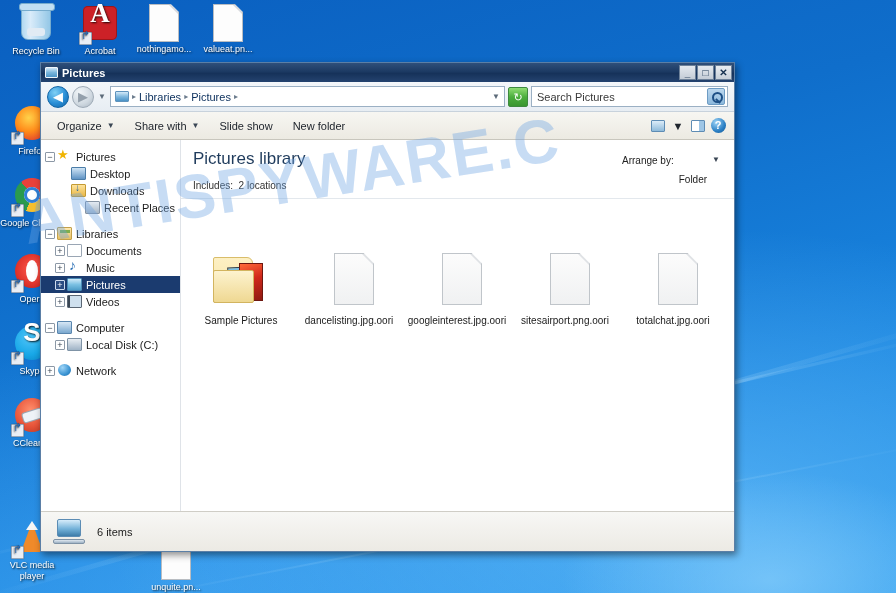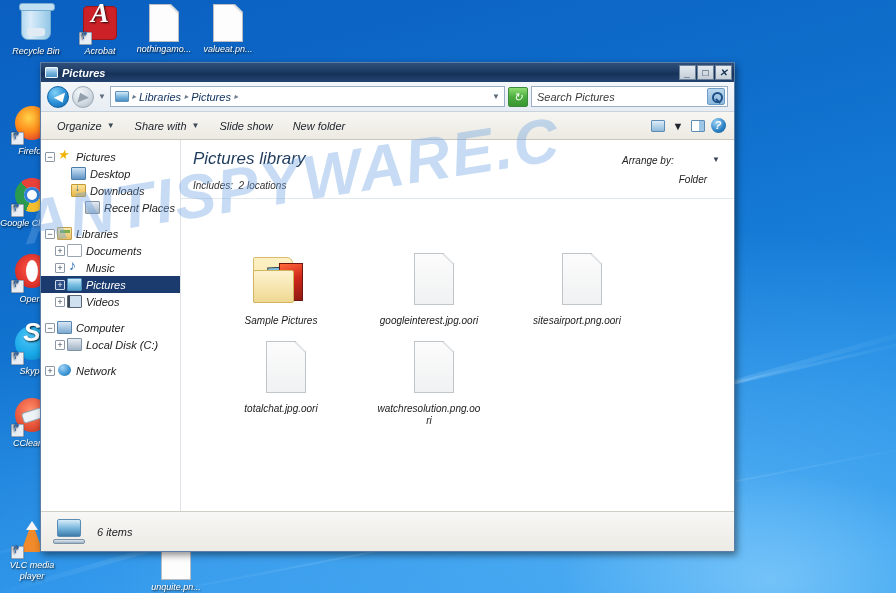--- a/index.html
+++ b/index.html
@@ -9,21 +9,20 @@
   }
 
   
   #desktop {
     position: relative; width: 896px; height: 593px;
     background:
       radial-gradient(ellipse 120% 90% at 78% 88%, rgba(120,200,255,0.55) 0%, rgba(120,200,255,0) 55%),
       radial-gradient(ellipse 100% 70% at 20% 100%, rgba(90,180,250,0.45) 0%, rgba(90,180,250,0) 60%),
       linear-gradient(165deg, #0a5fc0 0%, #0f6ecb 35%, #1a86e0 70%, #2596ea 100%);
     overflow: hidden;
-    font-style: italic;
   }
   .ray {
     position: absolute; background: linear-gradient(90deg, rgba(255,255,255,0) 0%, rgba(190,230,255,0.55) 50%, rgba(255,255,255,0) 100%);
     transform-origin: left center; pointer-events: none;
   }
   #ray1 { left: -40px; top: 560px; width: 1000px; height: 3px; transform: rotate(-13deg); }
   #ray2 { left: -20px; top: 596px; width: 1000px; height: 5px; transform: rotate(-16deg); opacity: .75;}
   #ray3 { left: 120px; top: 600px; width: 840px; height: 2px; transform: rotate(-11deg); opacity: .5;}
   #glow {
     position: absolute; left: 560px; top: 470px; width: 420px; height: 220px;
@@ -251,21 +250,21 @@
   #libtitle { font-size: 17px; color: #1f3b5c; font-weight: normal; line-height: 20px; }
   #libsub { font-size: 10px; color: #333; margin-top: 11px; }
   .lh-right { display: flex; gap: 5px; font-size: 10px; color: #222; padding-top: 6px; }
   .lh-right .arr { font-size: 8px; color:#3a4654; }
   .arrangeval { cursor: pointer; margin-top: 19px; }
 
   #filearea { flex: 1; overflow: auto; padding: 10px 6px 6px 6px; position: relative; }
   #filegrid { display: flex; flex-wrap: wrap; align-content: flex-start; }
   .fileitem {
     width: 108px; padding: 4px 2px 6px; text-align: center; cursor: default;
-    display: flex; flex-direction: column; align-items: center; margin-left: 40px;
+    display: flex; flex-direction: column; align-items: center;
   }
   .ficon { width: 64px; height: 62px; position: relative; margin-bottom: 4px; }
   .fname { font-size: 10px; line-height: 12px; color: #1a1a1a; word-break: break-all; }
 
   
   .folder-pics { position: absolute; left: 4px; top: 8px; width: 56px; height: 46px; }
   .folder-pics .back {
     position: absolute; left: 0; top: 0; width: 40px; height: 46px;
     background: linear-gradient(180deg,#fdf0c4 0%, #f6e4a5 100%);
     border: 1px solid #d9bd6a; border-radius: 2px 6px 2px 2px;
@@ -569,20 +568,26 @@
                 <div class="folder-pics">
                   <div class="back"></div>
                     <div class="ph1"></div>
                     <div class="ph2"></div>
                     <div class="front"></div>
                 </div>
               </div>
               <span class="fname">Sample Pictures</span>
             </div>
 
+            <div class="fileitem">
+              <div class="ficon">
+                  <div class="filedoc"></div>
+                </div>
+              <span class="fname">dancelisting.jpg.oori</span>
+            </div>
 
             <div class="fileitem">
               <div class="ficon">
                   <div class="filedoc"></div>
                 </div>
               <span class="fname">googleinterest.jpg.oori</span>
             </div>
 
             <div class="fileitem">
               <div class="ficon">
@@ -591,26 +596,20 @@
               <span class="fname">sitesairport.png.oori</span>
             </div>
 
             <div class="fileitem">
               <div class="ficon">
                   <div class="filedoc"></div>
                 </div>
               <span class="fname">totalchat.jpg.oori</span>
             </div>
 
-            <div class="fileitem">
-              <div class="ficon">
-                  <div class="filedoc"></div>
-                </div>
-              <span class="fname">watchresolution.png.oori</span>
-            </div>
 
           </div>
         </div>
       </div>
     </div>
 
     <div id="statusbar">
       <span class="sbicon">
         <span class="scr"></span>
           <span class="base"></span>

